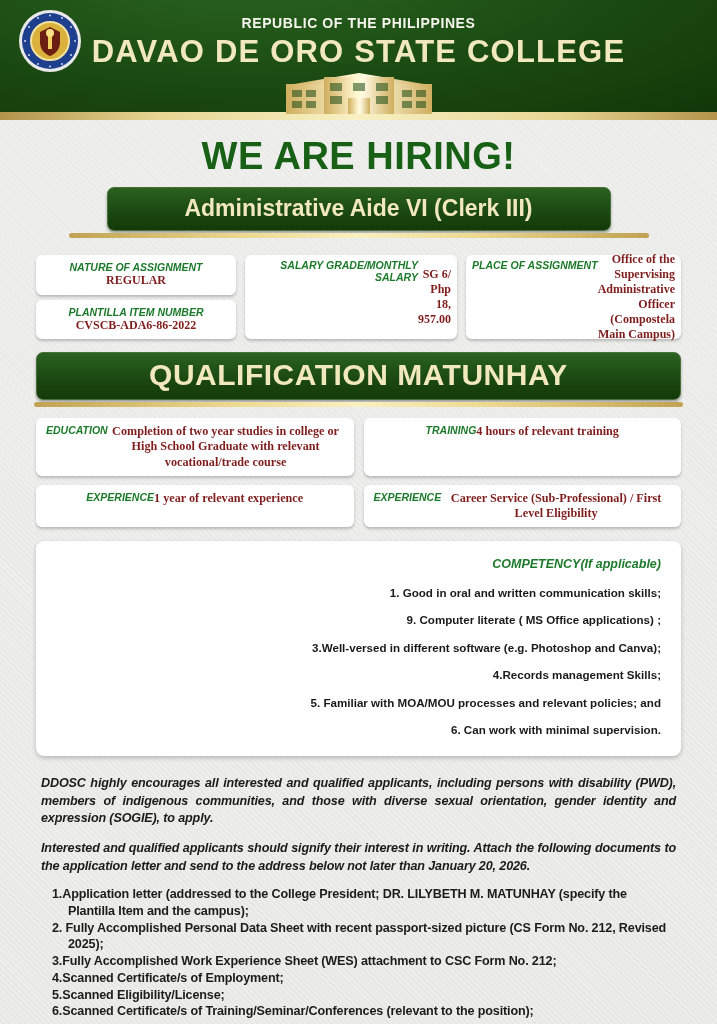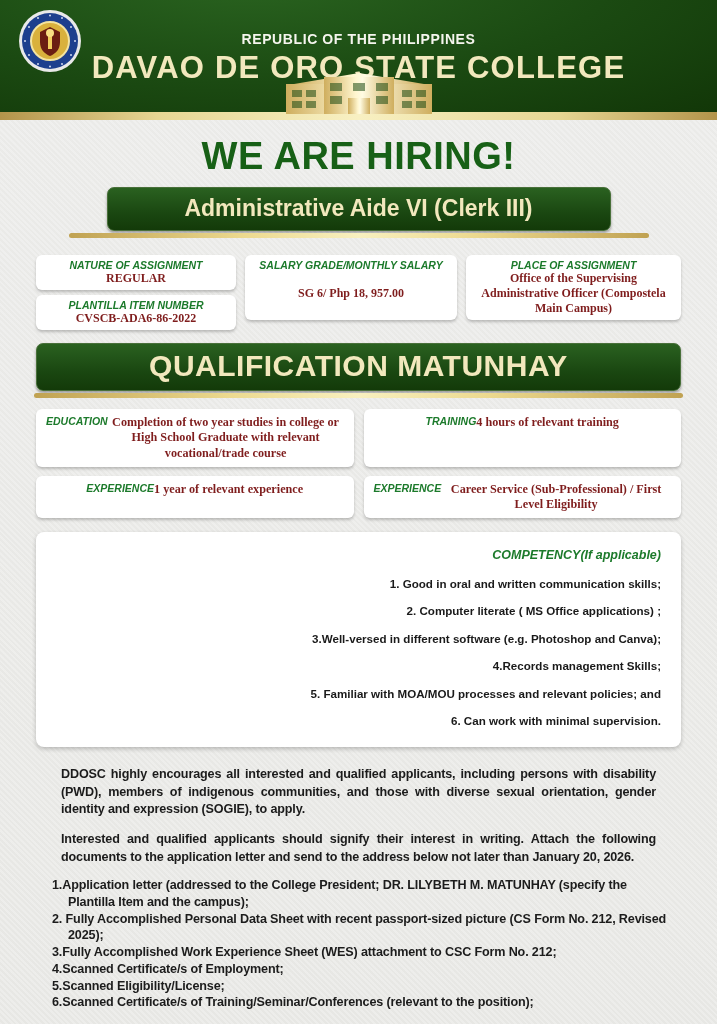--- a/index.html
+++ b/index.html
@@ -16,21 +16,21 @@
   
   .header {
     position:relative; height:112px;
     background: radial-gradient(ellipse at 35% -20%, #2a6420 0%, #1b4a12 55%, #123708 100%);
   }
   .gold-bar {
     height:8px;
     background: linear-gradient(90deg,#b3944a 0%,#e6d693 22%,#f8f0c2 50%,#e6d693 78%,#b3944a 100%);
   }
   .seal { position:absolute; left:18px; top:9px; width:64px; height:64px; }
-  .header-text { text-align:center; padding-top:31px; }
+  .header-text { text-align:center; padding-top:15px; }
   .republic-line { color:#f5f5ee; font-size:14px; font-weight:bold; letter-spacing:.6px; }
   .college-name { color:#f2e8bd; font-size:31px; font-weight:800; letter-spacing:1.2px; margin-top:3px; }
   .building { position:absolute; left:50%; transform:translateX(-50%); bottom:-8px; }
 
   
   .hiring { text-align:center; margin-top:15px; font-size:38px; font-weight:800; color:#176016; letter-spacing:.5px; }
   .position-bar {
     width:504px; margin:9px auto 0; padding:7px 10px 8px;
     background:linear-gradient(180deg,#2a6120 0%,#1a4711 60%,#133a09 100%);
     border:1px solid #49703a; border-radius:7px;
@@ -38,21 +38,21 @@
     box-shadow:0 2px 3px rgba(0,0,0,.35);
   }
   .position-underline { width:580px; height:5px; margin:2px auto 0; border-radius:3px;
     background:linear-gradient(90deg,#c0a252,#ecd98f 30%,#f8f0c0 50%,#ecd98f 70%,#c0a252); }
 
   
   .details-row { margin:17px 36px 0; display:grid; grid-template-columns:200px 212px 1fr; gap:9px; }
   .white-box { background:#fff; border-radius:6px; box-shadow:0 2px 3px rgba(0,0,0,.22); padding:4px 6px; text-align:center; }
   .stack { display:flex; flex-direction:column; gap:5px; }
   .stack .white-box { flex:1; display:flex; flex-direction:column; justify-content:center; }
-  .tall { height:65px; display:flex; flex-direction:column; }
+  .tall { height:84px; display:flex; flex-direction:row;text-align:right; }
   .tall .value-area { flex:1; display:flex; align-items:center; justify-content:center; }
   .box-label { color:#1c7a2b; font-size:10.5px; font-weight:bold; font-style:italic; }
   .box-value { color:#7f1d1d; font-size:12px; font-weight:bold; line-height:1.25;font-family:Liberation Serif, serif; }
 
   
   .qs-banner {
     margin:13px 36px 0; padding:5px 0 7px;
     background:linear-gradient(180deg,#2a6120 0%,#1a4711 60%,#133a09 100%);
     border:1px solid #49703a; border-radius:7px;
     text-align:center; color:#f2e8bd; font-size:30px; font-weight:800; letter-spacing:.5px;
@@ -66,21 +66,21 @@
           display:flex; flex-direction:row; justify-content:center; }
   .qbox .box-value { font-size:12.2px; }
 
   
   .competency { margin:14px 36px 0; background:#fff; border-radius:8px; box-shadow:0 2px 4px rgba(0,0,0,.22);
     padding:16px 20px 20px; text-align:right; }
   .competency-title { color:#1c7a2b; font-size:12.5px; font-weight:bold; font-style:italic; }
   .competency-item { margin-top:14.5px; font-size:11.6px; font-weight:bold; color:#1a1a1a; }
 
   
-  .para { margin:19px 61px 0; font-size:12.6px; font-weight:600; line-height:1.38; text-align:justify; letter-spacing:-.15px; color:#1b1b1b; }
+  .para { margin:19px 41px 0; font-size:12.6px; font-weight:600; line-height:1.38; text-align:justify; letter-spacing:-.15px; color:#1b1b1b;font-style:italic; }
   .para + .para { margin-top:13px; }
   .doc-list { margin:11px 44px 0 52px; font-size:12.6px; font-weight:600; line-height:1.33; letter-spacing:-.15px; }
   .doc-item { padding-left:16px; text-indent:-16px; }
 </style>
 </head>
 <body>
 
 <div class="page">
 
   <div class="header">
@@ -199,21 +199,21 @@
     </div>
     <div class="qbox" style="min-height:42px;">
       <div class="box-label">EXPERIENCE</div>
       <div class="box-value">Career Service (Sub-Professional) / First Level Eligibility</div>
     </div>
   </div>
 
   <div class="competency">
     <div class="competency-title">COMPETENCY(If applicable)</div>
     <div class="competency-item">1. Good in oral and written communication skills;</div>
-    <div class="competency-item">2. Computer literate ( MS Office applications) ;</div>
+    <div class="competency-item">9. Computer literate ( MS Office applications) ;</div>
     <div class="competency-item">3.Well-versed in different software (e.g. Photoshop and Canva);</div>
     <div class="competency-item">4.Records management Skills;</div>
     <div class="competency-item">5. Familiar with MOA/MOU processes and relevant policies; and</div>
     <div class="competency-item">6. Can work with minimal supervision.</div>
   </div>
 
   <div class="para">DDOSC highly encourages all interested and qualified applicants, including persons with disability (PWD), members of indigenous communities, and those with diverse sexual orientation, gender identity and expression (SOGIE), to apply.</div>
   <div class="para"><span>Interested and qualified applicants should signify their interest in </span><b>writing</b><span>. Attach the following documents to the application letter and send to the address below not later than </span><b>January 20, 2026</b><span>.</span></div>
 
   <div class="doc-list">

